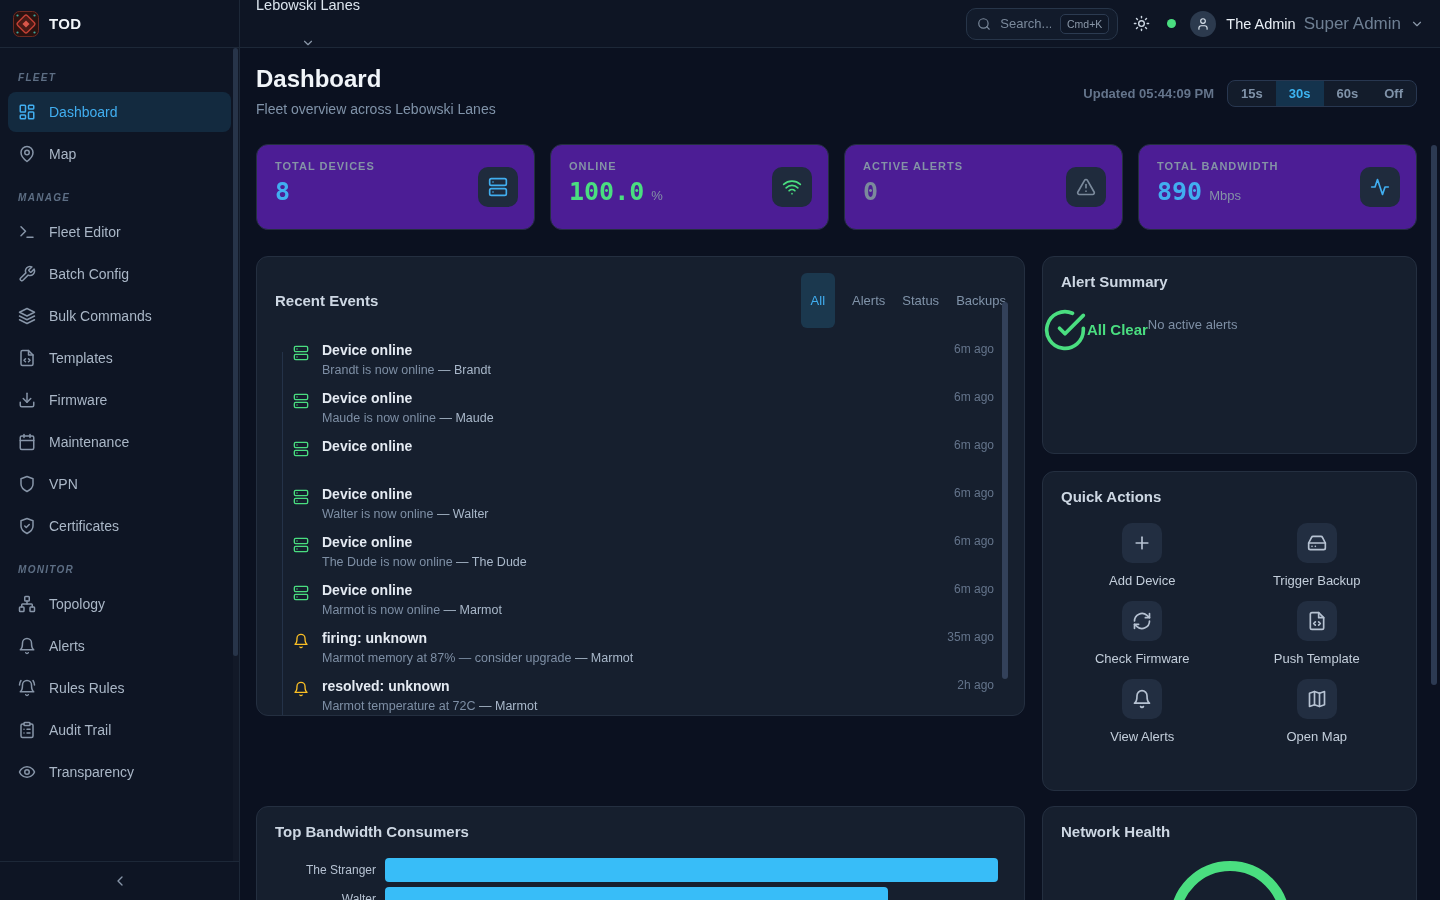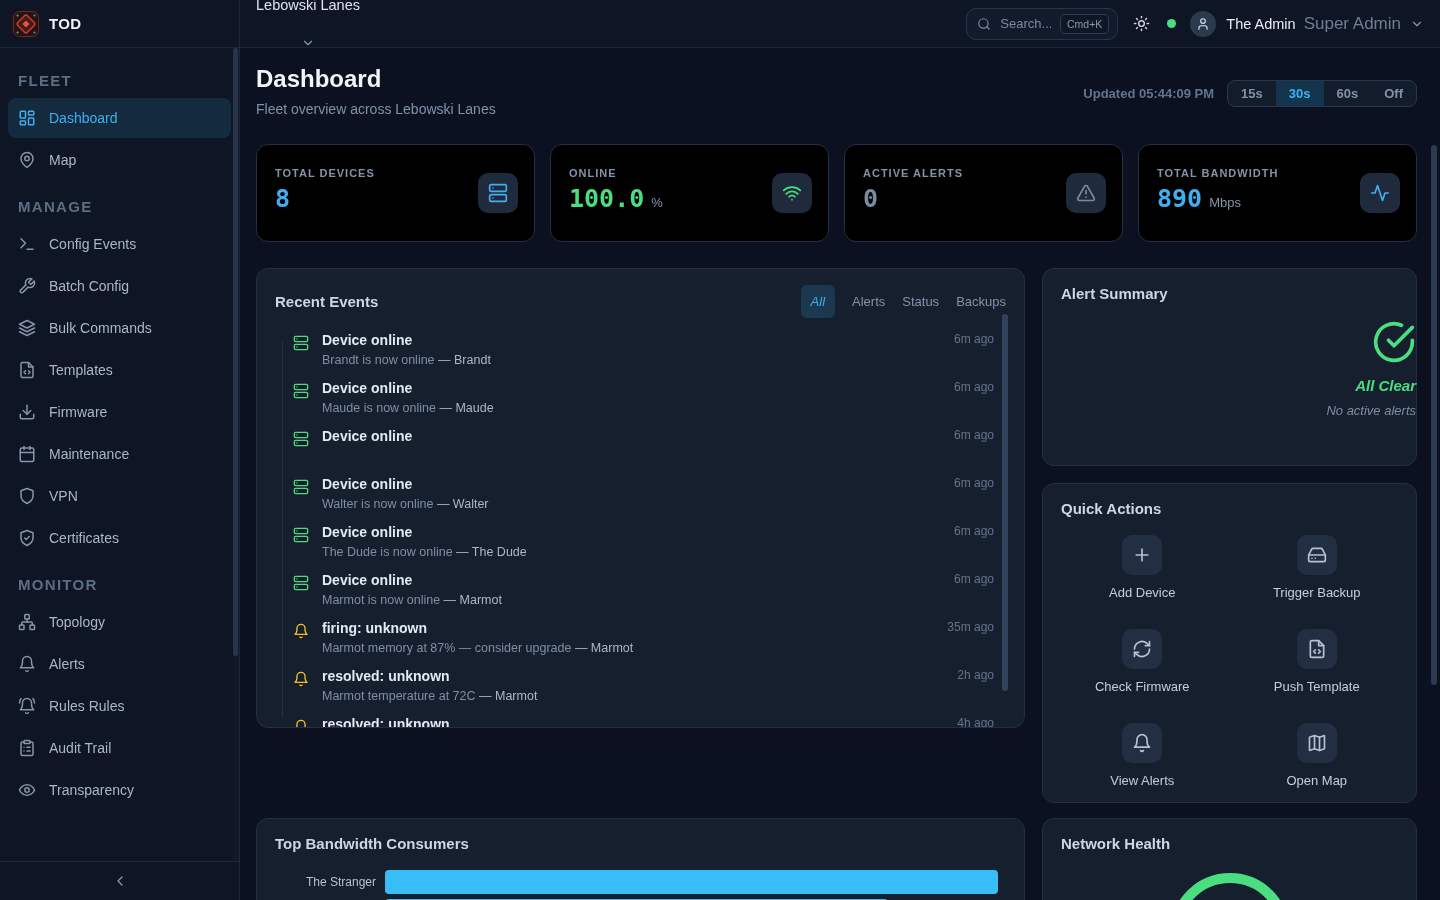--- a/index.html
+++ b/index.html
@@ -12,22 +12,22 @@
   }
   svg { display:block; }
 
   
   .sidebar { position:absolute; left:0; top:0; width:240px; height:900px;
     background:#0e1524; border-right:1px solid #1d2838; z-index:5; }
   .sidebar-header { height:48px; display:flex; align-items:center; gap:10px;
     padding:0 13px; border-bottom:1px solid #1d2838; }
   .brand-name { font-weight:700; font-size:15px; letter-spacing:.4px; color:#f1f5f9; }
   .nav { padding:8px 8px 0; }
-  .nav-section-label { font-size:15px; letter-spacing:1.3px; color:#5d6e84;
-    font-weight:700; padding:16px 10px 7px; }
+  .nav-section-label { font-size:10px; letter-spacing:1.3px; color:#5d6e84;
+    font-weight:700; padding:16px 10px 7px;font-style:italic; }
   .nav-item { height:40px; margin:2px 0; display:flex; align-items:center; gap:13px;
     padding:0 10px; border-radius:8px; color:#aab7c7; font-size:14px; cursor:pointer; }
   .nav-item .nav-ic { width:18px; height:18px; color:#8795a8; flex:none; }
   .nav-item .nav-ic svg { width:18px; height:18px; }
   .nav-item.active { background:rgba(56,189,248,.13); color:#41aef0; }
   .nav-item.active .nav-ic { color:#41aef0; }
   .sidebar-footer { position:absolute; bottom:0; left:0; width:100%; height:39px;
     border-top:1px solid #1d2838; display:flex; align-items:center; justify-content:center;
     color:#8795a8; cursor:pointer; }
   .sidebar-footer svg { width:16px; height:16px; }
@@ -70,22 +70,22 @@
   .page-title { font-size:24px; font-weight:700; color:#f1f5f9; line-height:26px; }
   .page-subtitle { margin-top:9px; font-size:14px; color:#8093a9; }
   .title-right { margin-left:auto; display:flex; align-items:center; gap:13px; margin-top:14px;font-weight:bold; }
   .updated-text { font-size:13px; color:#64748b; }
   .segmented { display:flex; border:1px solid #283750; background:#131c2b; border-radius:8px;
     overflow:hidden; }
   .segment { padding:5px 13px; font-size:13px; color:#8093a9; cursor:pointer; }
   .segment.active { background:#14334d; color:#3cb4f2; }
 
   .stats-row { display:flex; gap:15px; margin-top:27px; }
-  .stat-card { flex:1; height:98px; background:#000000; border:1px solid #242f40;
-    border-radius:12px; padding:22px 18px; position:relative; }
+  .stat-card { flex:1; height:86px; background:#4c1d95; border:1px solid #242f40;
+    border-radius:12px; padding:15px 18px; position:relative; }
   .stat-label { font-size:11px; letter-spacing:1px; color:#8493a6; font-weight:600; }
   .stat-value-row { margin-top:7px; display:flex; align-items:baseline; gap:7px; }
   .stat-value { font-family:"DejaVu Sans Mono", monospace; font-size:25px; font-weight:700; line-height:26px; }
   .stat-suffix { font-size:13px; color:#8493a6; }
   .stat-icon-tile { position:absolute; right:16px; top:50%; transform:translateY(-50%);
     width:40px; height:40px; border-radius:10px; background:#1f2b3d;
     display:flex; align-items:center; justify-content:center; }
   .stat-icon-tile svg { width:20px; height:20px; }
 
   .columns { display:flex; gap:17px; margin-top:26px; align-items:flex-start; }
@@ -94,50 +94,50 @@
   .panel { background:#161f2e; border:1px solid #242f40; border-radius:12px; position:relative; }
   .panel-head { display:flex; align-items:center; padding:16px 18px 10px; }
   .panel-title { font-size:15px; color:#cdd7e3; font-weight:600; }
 
   
   .events-panel { height:460px; overflow:hidden; }
   .event-filters { margin-left:auto; display:flex; align-items:center; gap:17px;
     font-size:13px; color:#8093a9; }
   .filter-item { cursor:pointer; }
   .filter-item.active { background:rgba(56,189,248,.16); color:#41aef0;
-    padding:9px 10px; border-radius:6px;font-style:italic; }
+    padding:20px 10px; border-radius:6px; }
   .events-list { position:relative; height:406px; overflow:hidden; padding:4px 30px 0 36px; }
   .events-timeline { position:absolute; left:25px; top:14px; width:1px; height:376px;
     background:#243248; }
   .event-row { display:flex; height:48px; position:relative; }
   .event-icon { width:16px; height:16px; margin-top:3px; flex:none; background:#161f2e;
     position:relative; z-index:1; }
   .event-icon svg { width:16px; height:16px; }
   .event-icon.device { color:#4ade80; }
   .event-icon.alert { color:#fbbf24; }
   .event-body { margin-left:13px; flex:1; min-width:0; }
   .event-title { font-size:14px; font-weight:600; color:#e4eaf2; line-height:17px; }
   .event-sub { font-size:12.5px; color:#7e8fa5; margin-top:4px; line-height:15px;
     white-space:nowrap; overflow:hidden; }
   .event-sub .dev { color:#a9b8ca; }
   .event-time { font-size:12px; color:#64748b; margin-left:12px; white-space:nowrap; }
   .events-scrollbar { position:absolute; right:16px; top:45px; width:6px; height:377px;
     border-radius:3px; background:#33415a; }
 
   
   .alert-summary { height:198px; }
-  .as-body { display:flex; flex-direction:column; align-items:flex-end; margin-top:8px;font-style:italic; }
+  .as-body { display:flex; flex-direction:row; align-items:flex-start; margin-top:8px; }
   .as-check { color:#4ade80; }
   .as-check svg { width:44px; height:44px; }
   .as-status { margin-top:13px; font-size:15px; font-weight:600; color:#4ade80; }
   .as-detail { margin-top:9px; font-size:13px; color:#7e8fa5; }
 
   
   .quick-actions { height:320px; margin-top:17px; overflow:hidden; }
-  .qa-grid { display:grid; grid-template-columns:1fr 1fr; row-gap:29px; padding:8px 12px 0;
+  .qa-grid { display:grid; grid-template-columns:1fr 1fr; row-gap:13px; padding:8px 12px 0;
     justify-items:center; }
   .qa-item { display:flex; flex-direction:column; align-items:center; cursor:pointer; }
   .qa-tile { width:40px; height:40px; border-radius:10px; background:#222e41;
     display:flex; align-items:center; justify-content:center; color:#b6c2d2; }
   .qa-tile svg { width:20px; height:20px; }
   .qa-label { margin-top:10px; font-size:13px; color:#c3cedb; }
 
   
   .bandwidth-panel { margin-top:90px; height:230px; }
   .bw-rows { padding:8px 16px 0 8px; }
@@ -201,21 +201,21 @@
         <span>Map</span>
       </div>
       <div class="nav-section-label">MANAGE</div>
       <div class="nav-item">
         <span class="nav-ic">
           <svg viewBox="0 0 24 24" fill="none" stroke="currentColor" stroke-width="2" stroke-linecap="round" stroke-linejoin="round">
             <polyline points="4 17 10 11 4 5"></polyline>
             <line x1="12" y1="19" x2="20" y2="19"></line>
           </svg>
         </span>
-        <span>Config Events</span>
+        <span>Fleet Editor</span>
       </div>
       <div class="nav-item">
         <span class="nav-ic">
           <svg viewBox="0 0 24 24" fill="none" stroke="currentColor" stroke-width="2" stroke-linecap="round" stroke-linejoin="round">
             <path d="M14.7 6.3a1 1 0 0 0 0 1.4l1.6 1.6a1 1 0 0 0 1.4 0l3.77-3.77a6 6 0 0 1-7.94 7.94l-6.91 6.91a2.12 2.12 0 0 1-3-3l6.91-6.91a6 6 0 0 1 7.94-7.94l-3.76 3.76z"></path>
           </svg>
         </span>
         <span>Batch Config</span>
       </div>
       <div class="nav-item">

